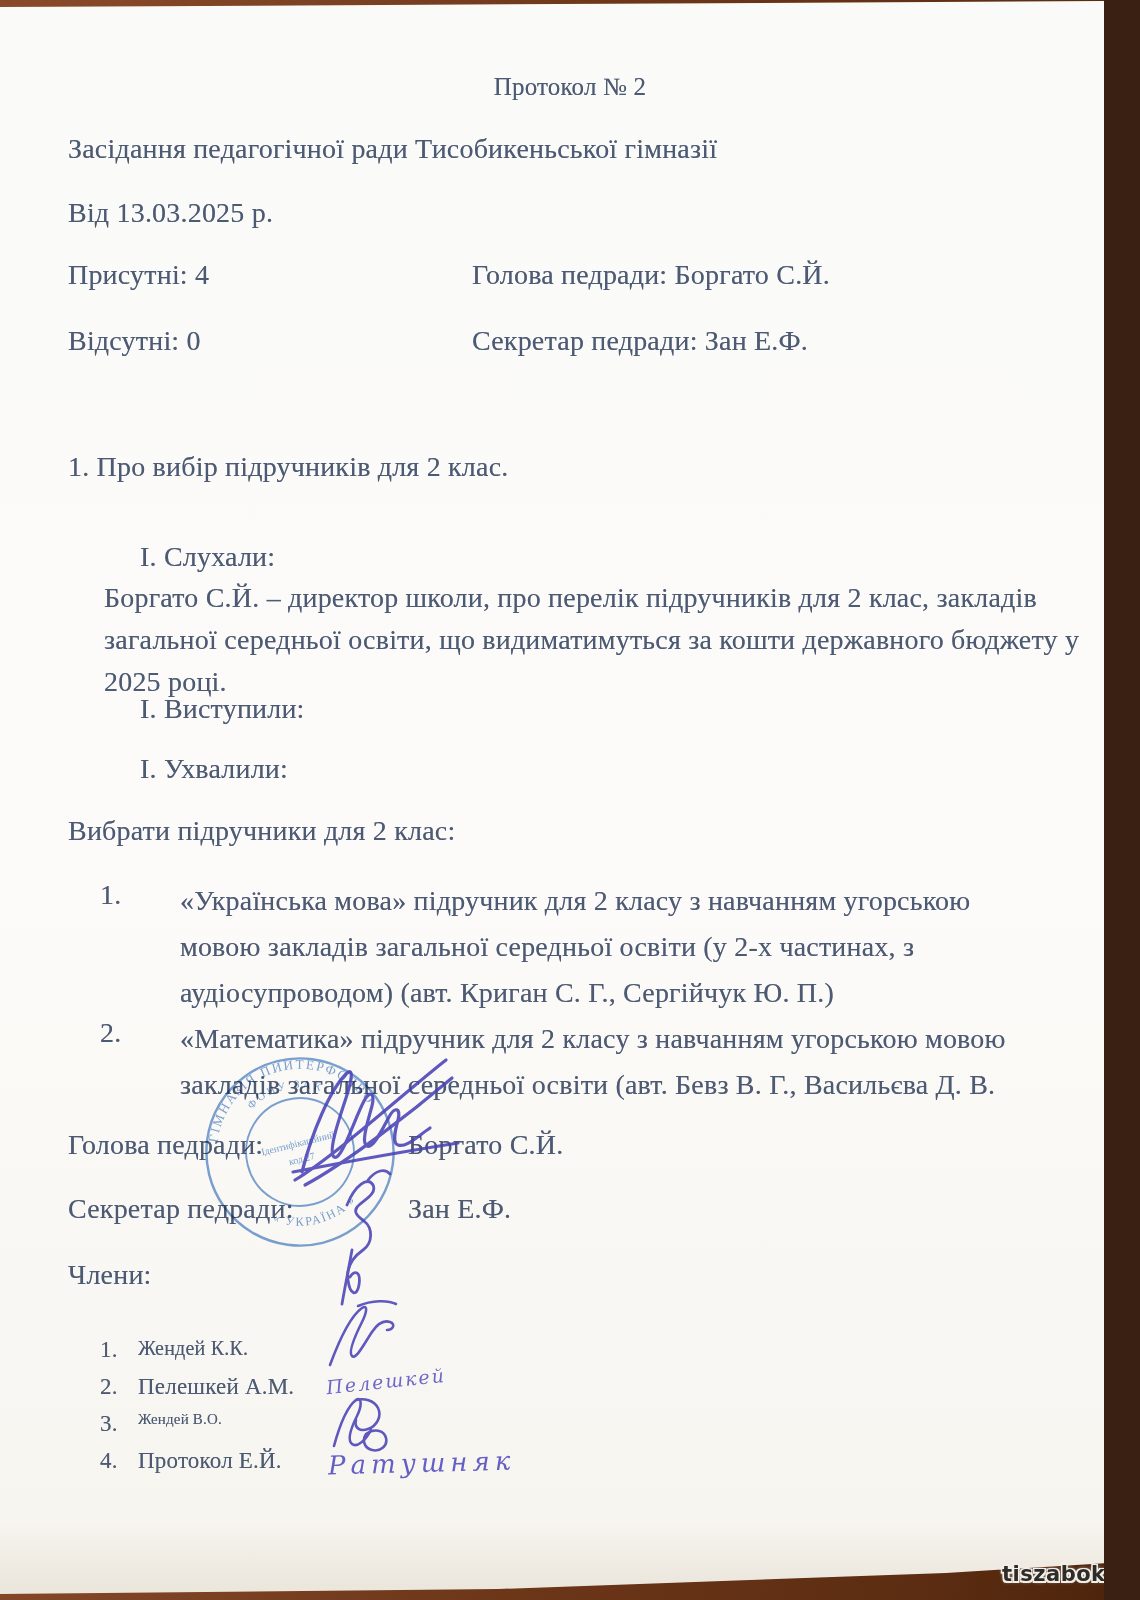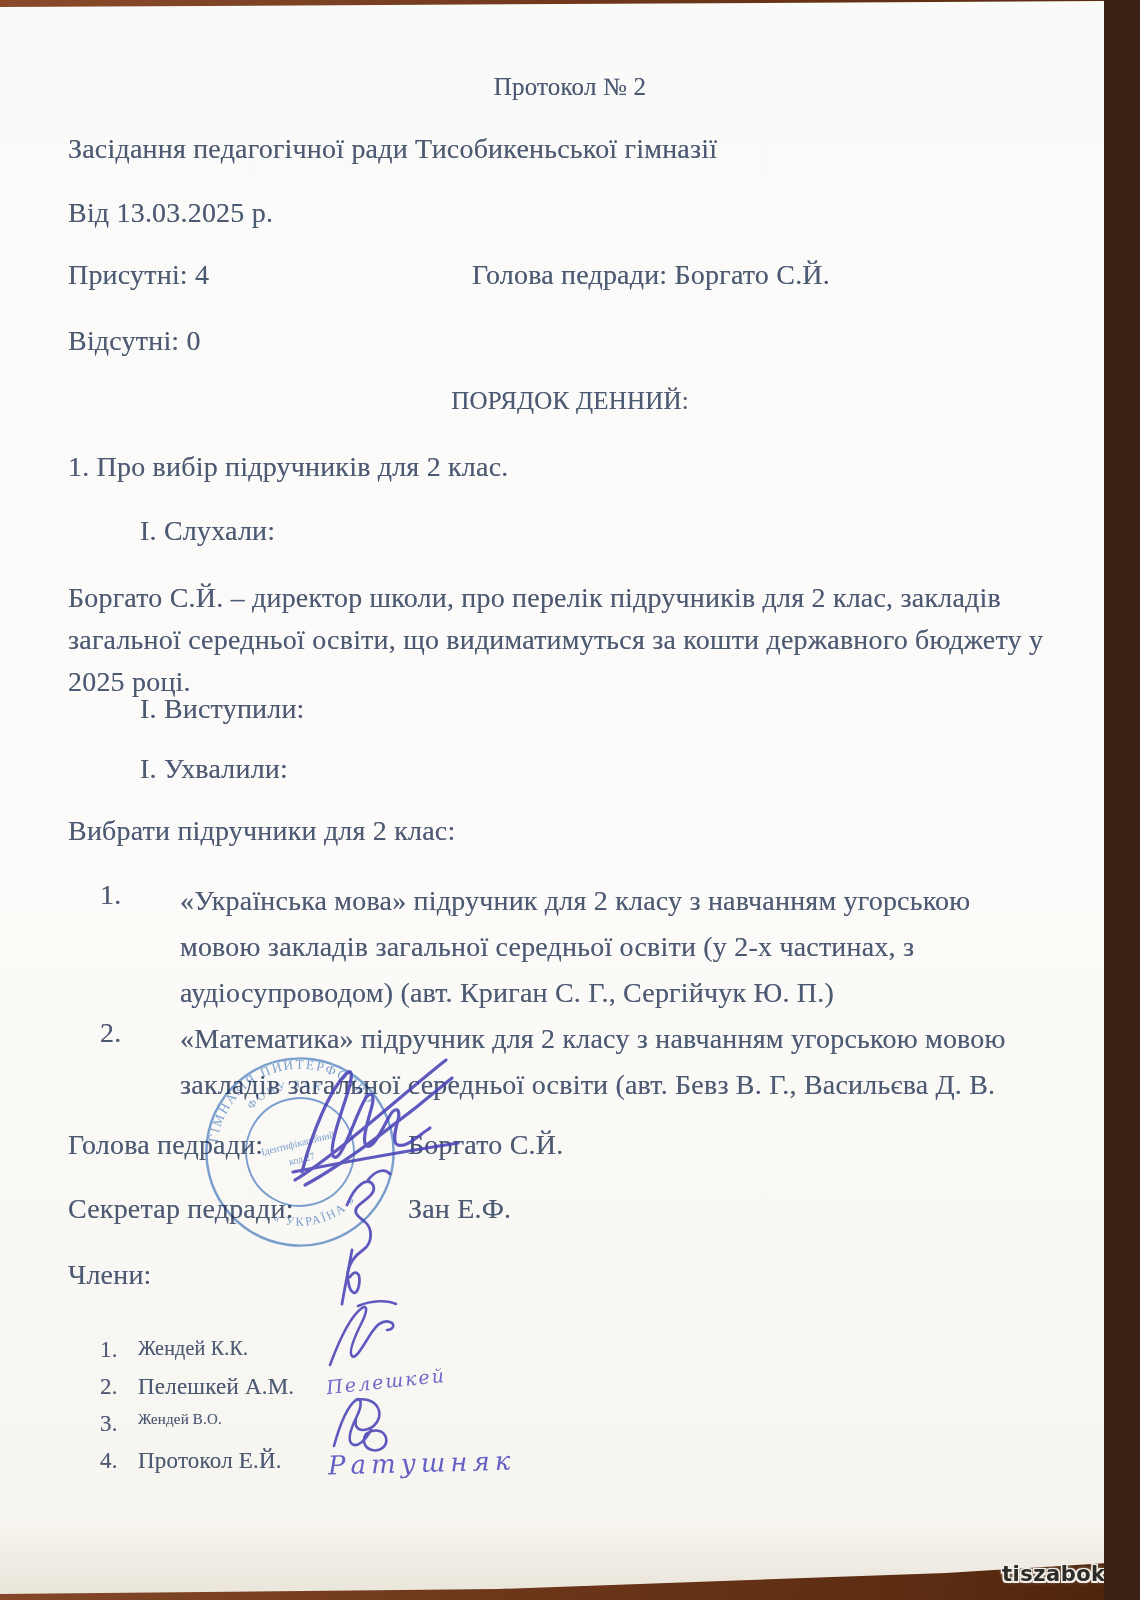--- a/index.html
+++ b/index.html
@@ -13,21 +13,21 @@
   }
   .paper{
     position:absolute;inset:0;z-index:1;
     background:linear-gradient(180deg,#fafaf8 0%,#fcfbf9 55%,#f7f5f0 95%,#ece7dd 99%);
     clip-path:polygon(0px 7px,1127px 1px,1122px 1562px,946px 1573px,498px 1589px,0px 1594px);
   }
   .txt{position:absolute;color:#4d5a73;font-size:28px;line-height:1.2;
        text-shadow:0 0 .6px rgba(77,90,115,.55);letter-spacing:.2px;z-index:2;white-space:nowrap;}
   .wrap{white-space:normal;}
   .center{left:0;width:1140px;text-align:center;}
-  .para{line-height:42px;}
+  .para{line-height:42px;margin-left:36px;}
   .item-text{line-height:46px;}
   .stamp{position:absolute;left:196px;top:1048px;z-index:3;opacity:.82;
          transform:rotate(-14deg);mix-blend-mode:multiply;}
   .sig-overlay{position:absolute;left:0;top:0;z-index:4;pointer-events:none;}
   .sig-text{position:absolute;z-index:4;color:#554fc0;font-style:italic;
             font-family:"DejaVu Serif",serif;white-space:nowrap;}
   .sig-pele{left:326px;top:1370px;font-size:19px;letter-spacing:2px;transform:rotate(-6deg);opacity:.85;}
   .sig-ratu{left:328px;top:1448px;font-size:26px;letter-spacing:5px;transform:rotate(-1.5deg);opacity:.9;}
   .watermark{
     position:absolute;left:1002px;top:1562px;z-index:6;
@@ -46,25 +46,25 @@
   <div class="table-bg"></div>
   <div class="paper"></div>
 
   <div class="txt center" style="top:72px;font-size:25px;">Протокол № 2</div>
   <div class="txt" style="left:68px;top:132px;">Засідання педагогічної ради Тисобикеньської гімназії</div>
   <div class="txt" style="left:68px;top:196px;">Від 13.03.2025 р.</div>
 
   <div class="txt" style="left:68px;top:258px;">Присутні: 4</div>
   <div class="txt" style="left:472px;top:258px;">Голова педради: Боргато С.Й.</div>
   <div class="txt" style="left:68px;top:324px;">Відсутні: 0</div>
+  <div class="txt" style="left:472px;top:324px;">Секретар педради: Зан Е.Ф.</div>
 
-  <div class="txt center" style="top:386px;font-size:25px;">ПОРЯДОК ДЕННИЙ:</div>
   <div class="txt" style="left:68px;top:450px;">1. Про вибір підручників для 2 клас.</div>
 
-  <div class="txt" style="left:140px;top:514px;">І. Слухали:</div>
+  <div class="txt" style="left:140px;top:540px;">І. Слухали:</div>
   <div class="txt wrap para" style="left:68px;top:577px;width:990px;">Боргато С.Й. – директор школи, про перелік підручників для 2 клас, закладів загальної середньої освіти, що видиматимуться за кошти державного бюджету у 2025 році.</div>
 
   <div class="txt" style="left:140px;top:692px;">І. Виступили:</div>
   <div class="txt" style="left:140px;top:752px;">І. Ухвалили:</div>
   <div class="txt" style="left:68px;top:814px;">Вибрати підручники для 2 клас:</div>
 
   <div>
     <div class="txt" style="left:100px;top:878px;">1.</div>
     <div class="txt wrap item-text" style="left:180px;top:878px;width:830px;">«Українська мова» підручник для 2 класу з навчанням угорською мовою закладів загальної середньої освіти (у 2-х частинах, з аудіосупроводом) (авт. Криган С. Г., Сергійчук Ю. П.)</div>
   </div>

